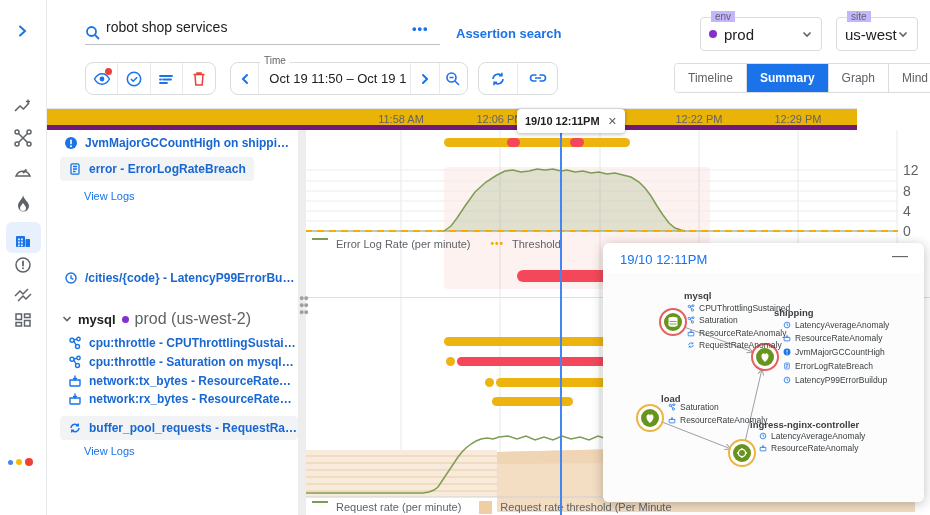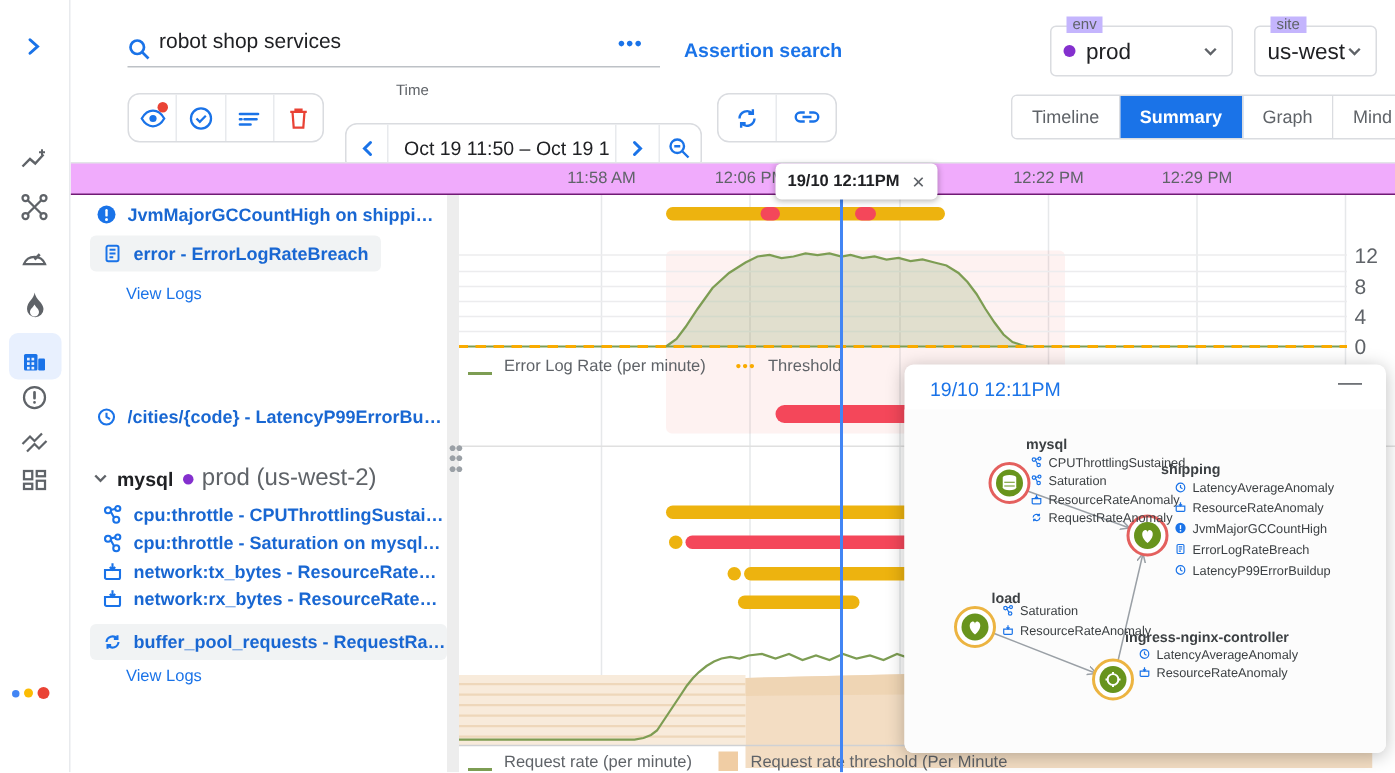--- a/index.html
+++ b/index.html
@@ -29,33 +29,33 @@
   .site-box { left:836px; top:17px; width:82px; }
   .pdot { width:8px; height:8px; border-radius:50%; background:#8430ce; margin-right:7px; flex:0 0 auto; }
   .sel-val { font-size:15px; color:#202124; flex:1; white-space:nowrap; overflow:hidden; }
 
   
   .btn-group { border:1px solid #dadce0; border-radius:8px; height:33px; display:flex; background:#fff; overflow:visible; }
   .btn-cell { display:flex; align-items:center; justify-content:center; border-right:1px solid #e8eaed; cursor:pointer; position:relative; }
   .btn-cell:last-child { border-right:none; }
   .g-icons { left:85px; top:62px; width:131px; }
   .g-icons .btn-cell { width:33px; }
-  .g-time { left:230px; top:62px; width:238px;margin-top:20px; }
+  .g-time { left:230px; top:62px; width:238px; }
   .g-share { left:478px; top:62px; width:80px; }
   .g-share .btn-cell { width:40px; }
   .red-dot-badge { position:absolute; top:5px; right:5px; width:7px; height:7px; border-radius:50%; background:#ea4335; }
   .time-label { left:260px; top:55px; background:#fff; padding:0 4px; font-size:10px; color:#5f6368; z-index:2; }
   .time-val { font-size:13px; color:#202124; white-space:nowrap; }
   .seg { left:674px; top:63px; height:30px; display:flex; border:1px solid #dadce0; border-radius:4px; overflow:hidden; }
   .seg-btn { font-size:12px; color:#5f6368; display:flex; align-items:center; justify-content:center; padding:0 13px; border-right:1px solid #dadce0; background:#fff; cursor:pointer; white-space:nowrap; }
   .seg-btn:last-child { border-right:none; }
   .seg-btn.active { background:#1a73e8; color:#fff; font-weight:bold; }
 
   
-  .band { left:47px; top:108px; width:883px; height:22px; background:#f0abfc; border-top:1px solid #e3e5e8; border-bottom:1px solid #701a75; z-index:4; }
+  .band { left:47px; top:108px; width:810px; height:22px; background:#eab308; border-top:1px solid #e3e5e8; border-bottom:5px solid #701a75; z-index:4; }
   .tick { position:absolute; top:4px; font-size:11px; color:#5f6368; transform:translateX(-50%); white-space:nowrap; }
   .chip { left:517px; top:109px; height:24px; background:#fff; border-radius:4px; box-shadow:0 1px 4px rgba(0,0,0,.3); display:flex; align-items:center; padding:0 8px; gap:8px; z-index:6; }
   .chip-label { font-size:11px; font-weight:bold; color:#202124; white-space:nowrap; }
   .chip-x { font-size:11px; color:#5f6368; cursor:pointer; }
 
   
   .panel { left:47px; top:130px; width:251px; height:385px; background:#fff; z-index:3; }
   .litem { position:absolute; display:flex; align-items:center; gap:7px; color:#1967d2; font-size:12px; font-weight:bold; white-space:nowrap; cursor:pointer; }
   .litem .txt { overflow:hidden; text-overflow:ellipsis; }
   .lchip { position:absolute; background:#f1f3f4; border-radius:4px; }
@@ -67,21 +67,21 @@
   .hdiv { left:47px; top:297px; width:883px; height:1px; background:#e0e0e0; z-index:3; }
   .resizer { left:298px; top:130px; width:8px; height:385px; background:#ededed; z-index:4; cursor:col-resize; }
   .resizer .grip { position:absolute; left:1px; top:165px; width:6px; height:22px; color:#9aa0a6; font-size:9px; line-height:7px; letter-spacing:-1px; }
 
   
   .chart-svg { left:305px; top:130px; z-index:1; }
   .bar { position:absolute; height:9px; border-radius:4.5px; z-index:2; }
   .bar.yellow { background:#edb30f; }
   .bar.red { background:#f4475a; }
   .ytick { position:absolute; left:903px; font-size:14px; color:#5f6368; transform:translateY(-50%); z-index:2; }
-  .legend { position:absolute; display:flex; align-items:flex-end; gap:8px; font-size:11px; color:#5f6368; z-index:2; white-space:nowrap; }
+  .legend { position:absolute; display:flex; align-items:flex-start; gap:8px; font-size:11px; color:#5f6368; z-index:2; white-space:nowrap; }
   .lg-line { width:16px; height:0; border-top:2px solid #7d9d53; }
   .lg-dots { color:#f9ab00; font-weight:bold; letter-spacing:1px; font-size:10px; }
   .lg-sq { width:13px; height:13px; background:#f0cda4; }
   .cursor-line { left:560px; top:130px; width:2px; height:385px; background:#4285f4; z-index:5; }
 
   
   .card { left:603px; top:243px; width:321px; height:259px; background:#fff; border-radius:6px; box-shadow:0 2px 12px rgba(0,0,0,.25); z-index:10; }
   .card-title { position:absolute; left:17px; top:9px; font-size:13px; color:#1a73e8; }
   .card-min { position:absolute; right:16px; top:4px; font-size:16px; color:#5f6368; cursor:pointer; }
   .card-body { position:absolute; left:0; top:30px; width:321px; height:229px; background:#fcfcfc; border-radius:0 0 6px 6px; }

